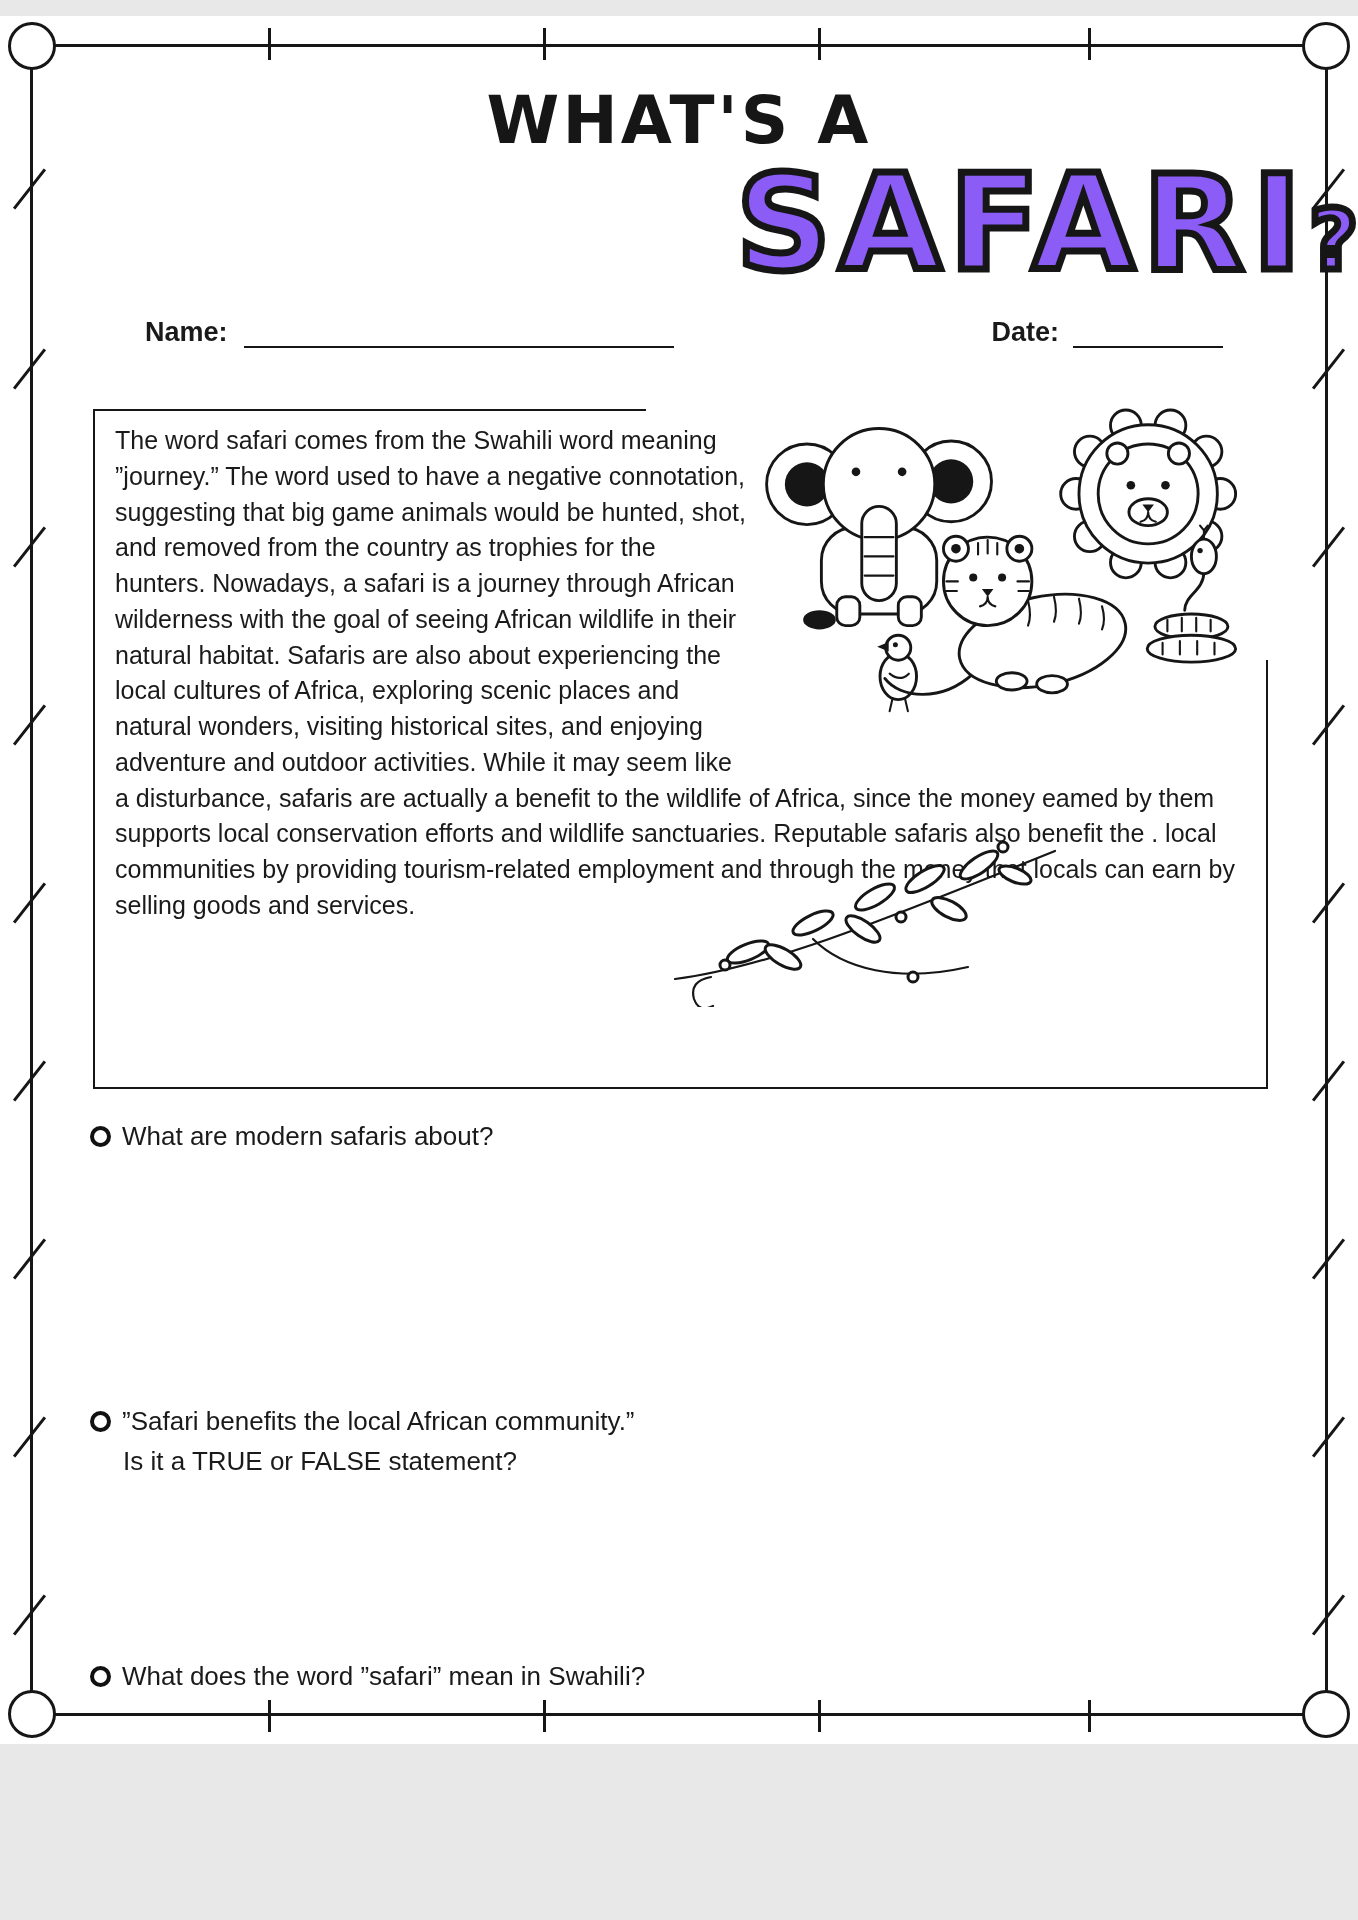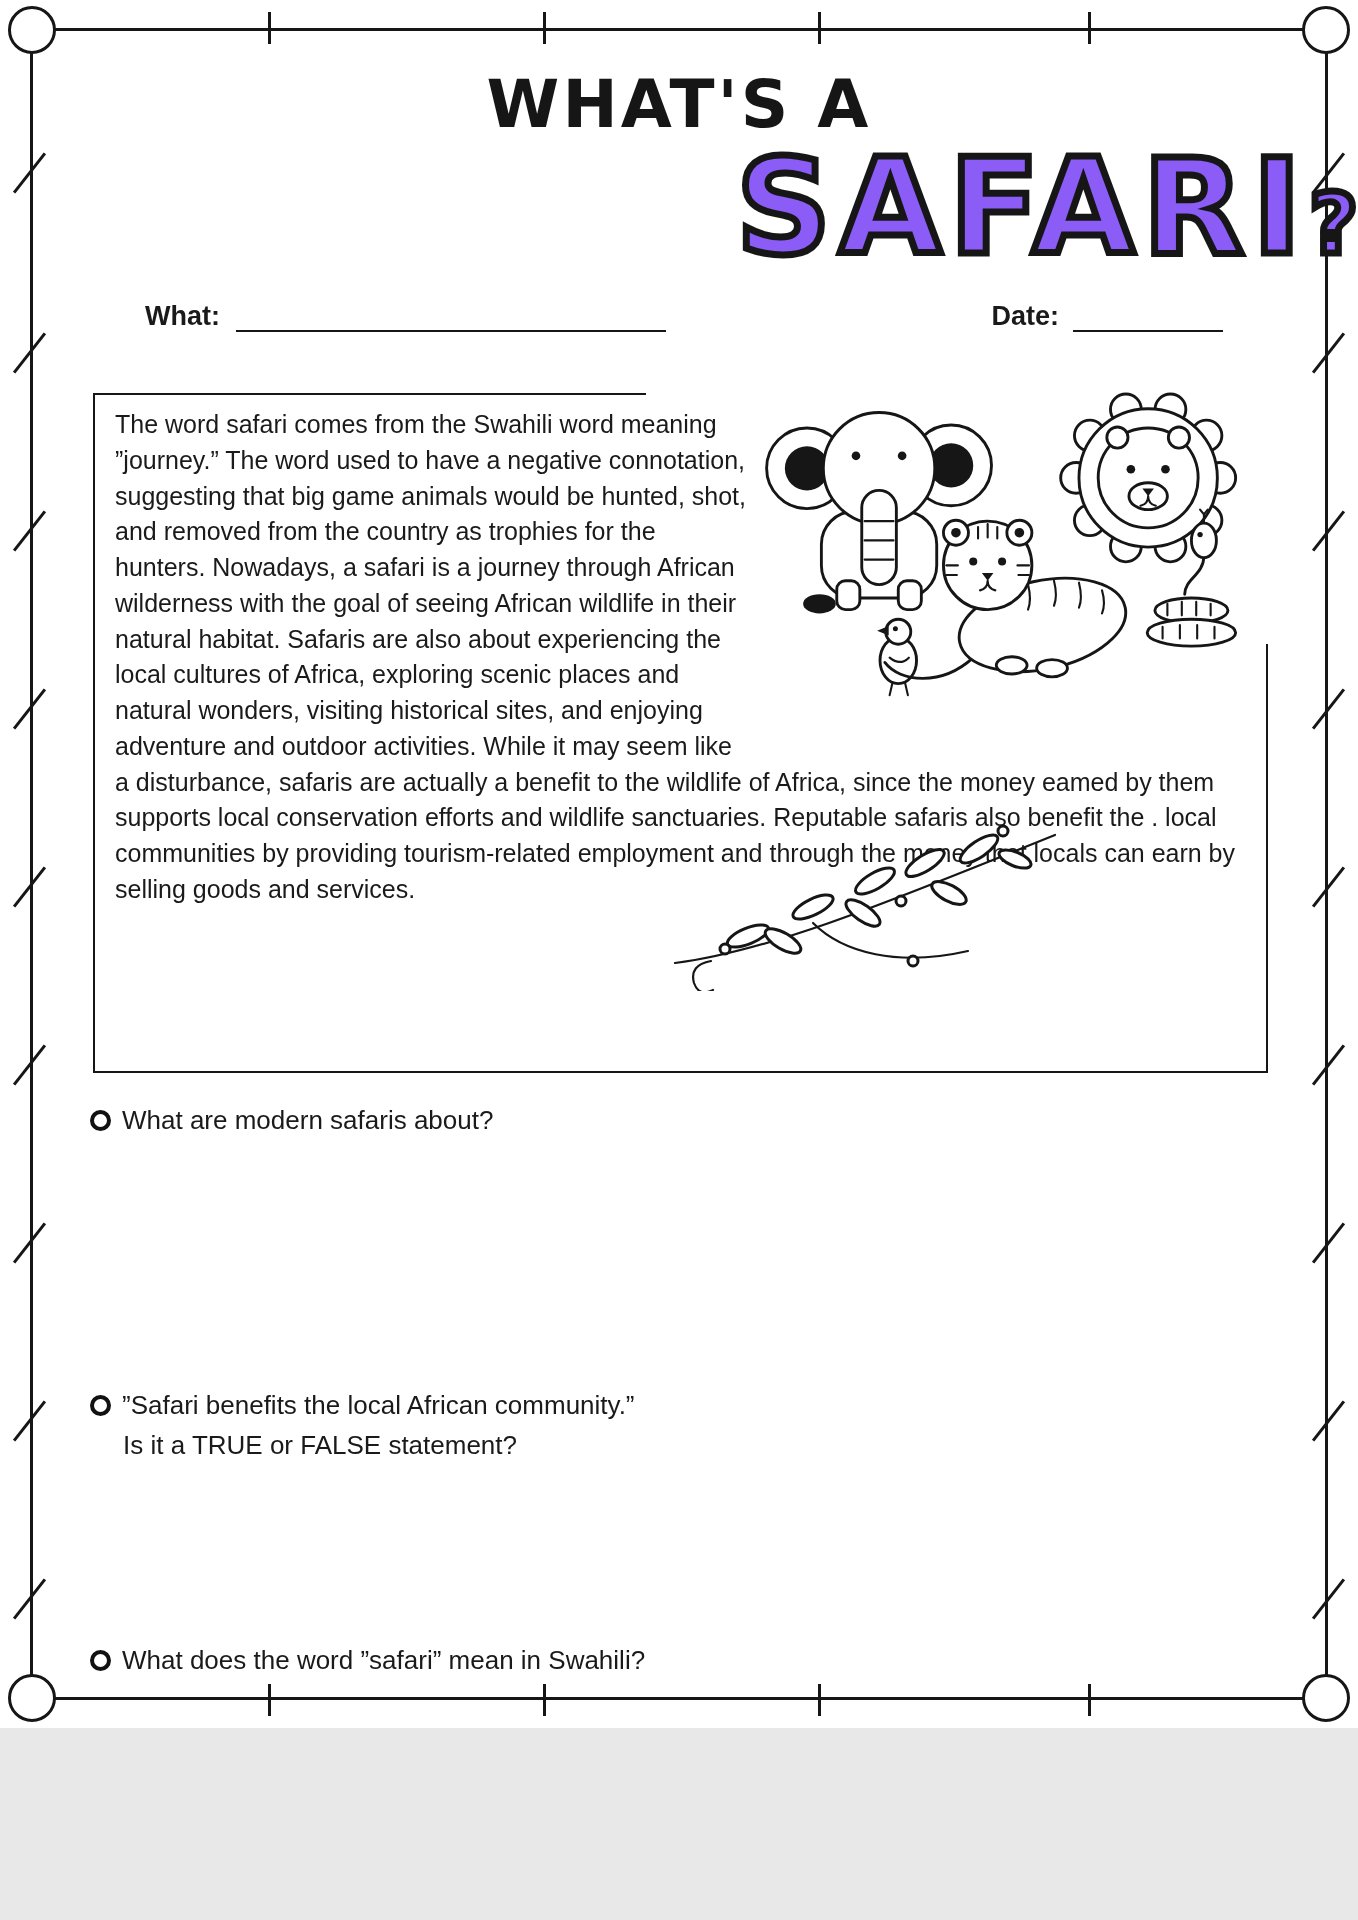--- a/index.html
+++ b/index.html
@@ -1,17 +1,17 @@
 <!DOCTYPE html>
 <html><head>
 <meta charset="utf-8">
 <style>
   html,body{margin:0;padding:0;background:#e8e8e8;}
   .sheet{
-    position:relative;width:1358px;height:1728px;margin:0 auto;
+    position:relative;width:1358px;height:1728px;margin:16px auto;
     background:#ffffff;overflow:hidden;
     font-family:"Liberation Sans","DejaVu Sans",sans-serif;color:#1a1a1a;
   }
   
   .frame{position:absolute;left:30px;right:30px;top:28px;bottom:28px;border:3px solid #161616;pointer-events:none;}
   .corner{position:absolute;width:42px;height:42px;border:3px solid #161616;border-radius:50%;background:#fff;}
   .corner.tl{left:8px;top:6px;}  .corner.tr{right:8px;top:6px;}
   .corner.bl{left:8px;bottom:6px;} .corner.br{right:8px;bottom:6px;}
   .tick{position:absolute;width:3px;height:32px;background:#161616;}
   .tick.top{top:12px;} .tick.bot{bottom:12px;}
@@ -98,21 +98,21 @@
   <div class="corner tr"></div>
   <div class="corner bl"></div>
   <div class="corner br"></div>
 
   <div class="title-block">
     <div class="title-line1">WHAT'S A</div>
     <div class="title-line2"><span>SAFARI</span><span class="title-qmark">?</span></div>
   </div>
 
   <div class="namedate">
-    <span>What:</span>
+    <span>Name:</span>
     <span class="write-line name-line"></span>
     <span class="nd-spacer"></span>
     <span>Date:</span>
     <span class="write-line date-line"></span>
   </div>
 
 
   <div class="story-box">
     <div class="animals-float">
       <svg class="animals-svg" viewBox="0 0 520 360" aria-hidden="true">

